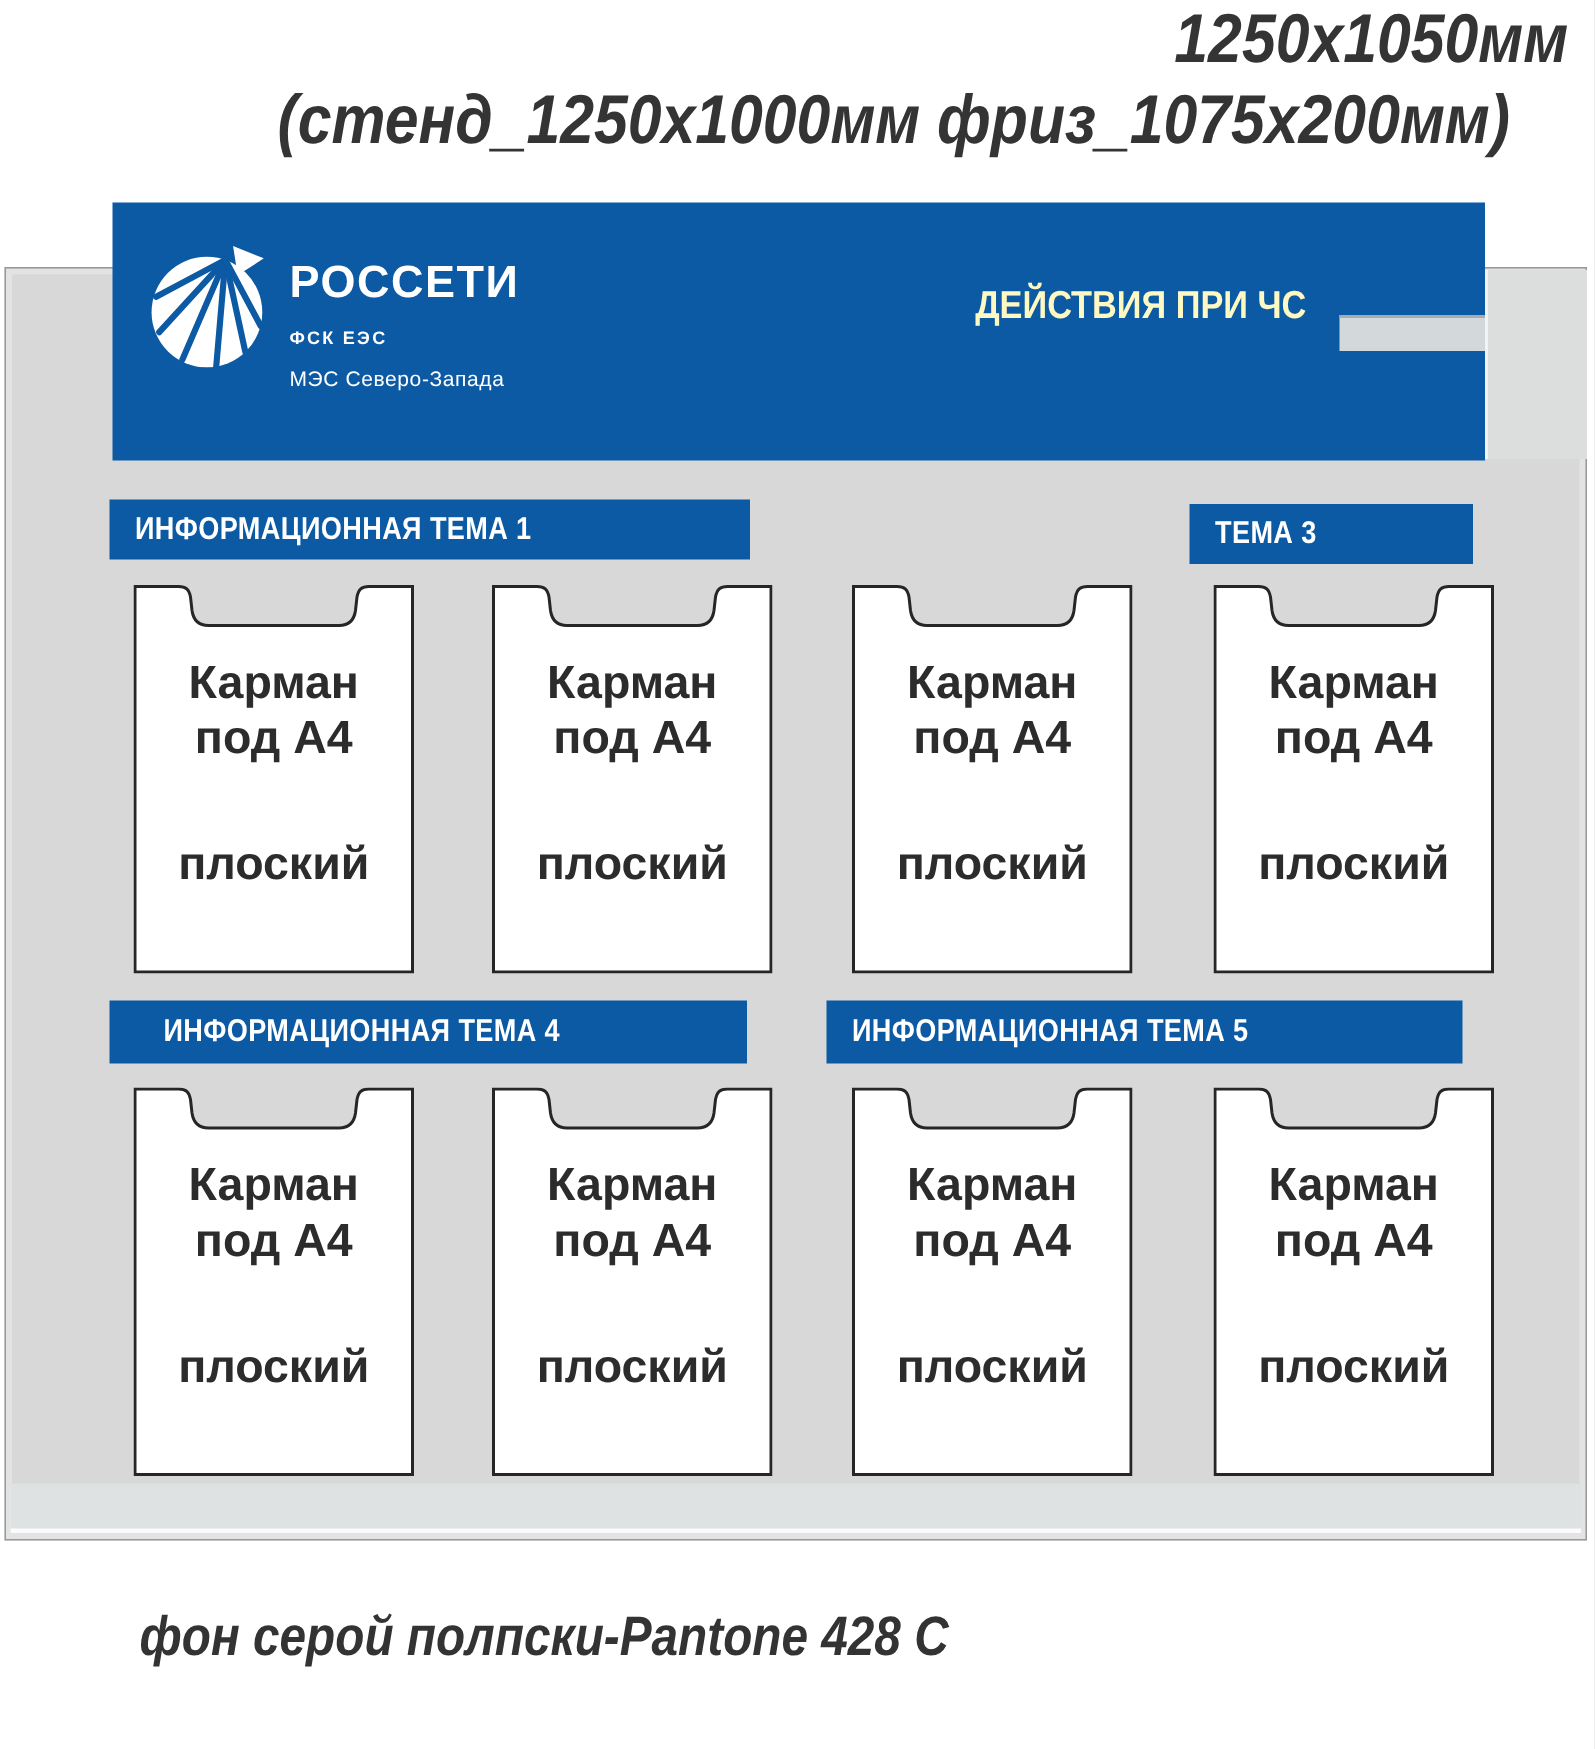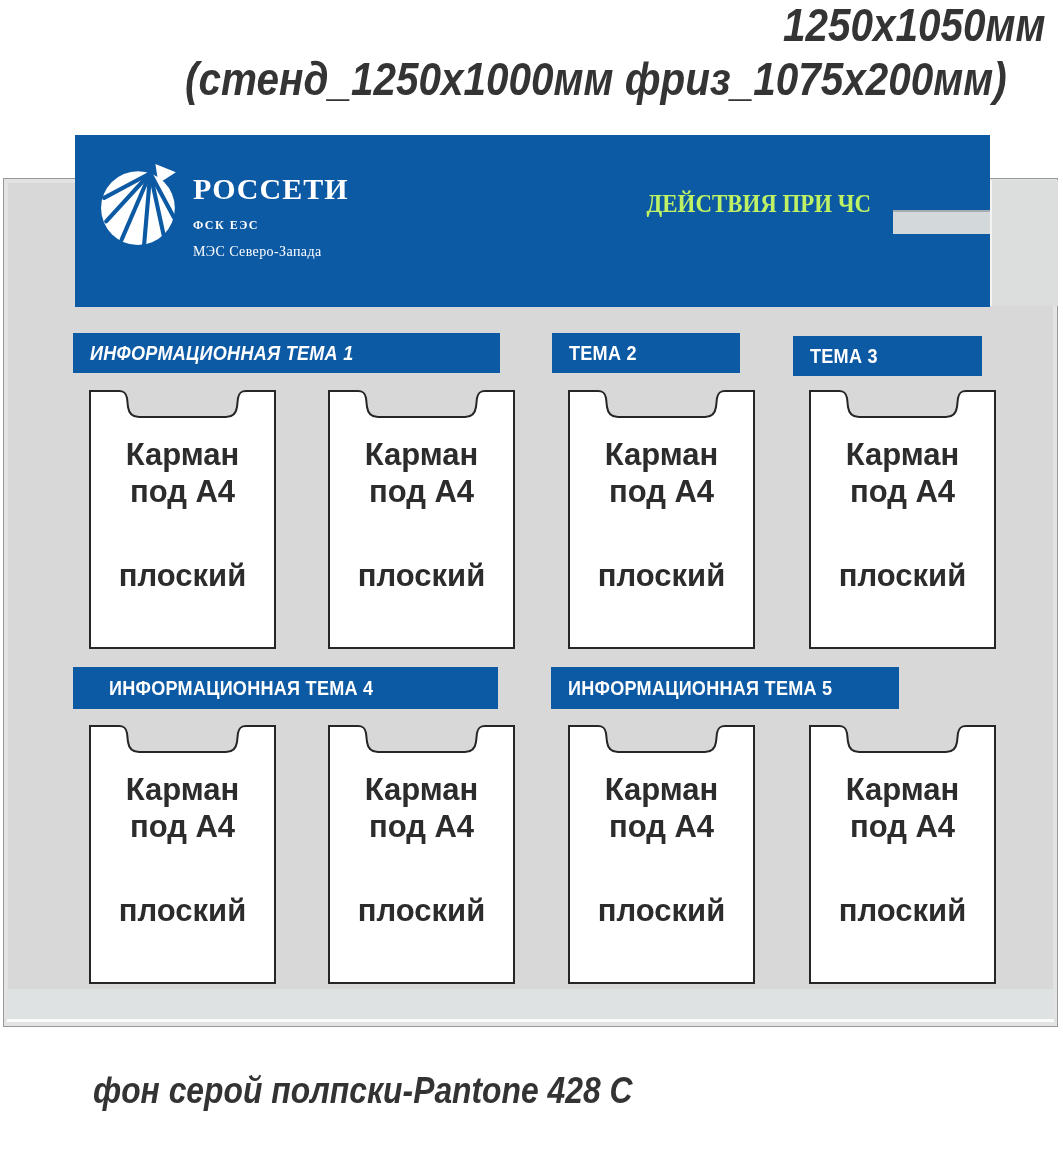--- a/index.html
+++ b/index.html
@@ -21,27 +21,27 @@
   .board{position:absolute;left:3px;top:178px;width:1053px;height:847px;
     background:#d7d8d7;border:1px solid #97999b;
     box-shadow:inset 0 0 0 4px #e2e3e2;}
   .board-band{position:absolute;left:3px;right:3px;top:810px;height:30px;
     background:#dfe2e3;box-shadow:0 3px 0 #fafbfb;}
   .fringe-side{position:absolute;left:990px;top:180px;width:66px;height:126px;
     background:#dcdedd;border-left:2px solid #f2f3f3;z-index:3;}
 
   
   .fringe{position:absolute;left:75px;top:135px;width:915px;height:172px;
-    background:#0c59a4;z-index:2;font-family:Liberation Serif, serif;}
+    background:#0c59a4;z-index:2;}
   .logo{position:absolute;left:24px;top:28px;width:82px;height:82px;}
   .brand{position:absolute;left:118px;top:38px;color:#ffffff;}
   .brand-name{font-size:30px;font-weight:bold;letter-spacing:1px;line-height:32px;}
   .brand-division{font-size:12px;font-weight:bold;letter-spacing:1.5px;line-height:19px;margin-top:11px;}
   .brand-branch{font-size:14px;letter-spacing:.4px;line-height:16px;margin-top:9px;}
-  .fringe-heading{position:absolute;right:119px;top:50px;text-align:center;color:#bef264;
+  .fringe-heading{position:absolute;right:119px;top:50px;text-align:center;color:#fef9c3;
     font-weight:bold;font-size:26px;line-height:37px;}
   .slot{position:absolute;left:818px;top:75px;width:97px;height:22px;
     background:#d3d8db;border-top:2px solid #a6adb2;}
 
   
   .sec-header{position:absolute;height:40px;background:#0c59a4;color:#ffffff;
     display:flex;align-items:center;padding-left:17px;box-sizing:border-box;
     font-weight:bold;font-size:21px;letter-spacing:.3px;}
 
   
@@ -60,33 +60,30 @@
 <body>
 
 <div class="page-title">
   <div class="l1"><span class="squeeze">1250х1050мм</span></div>
   <div class="l2"><span class="squeeze">(стенд_1250х1000мм фриз_1075х200мм)</span></div>
 </div>
 
 <div class="board">
   <div class="board-band"></div>
 
-  <div class="sec-header" style="left:69px;top:154px;width:427px;font-style:italic;">
+  <div class="sec-header" style="left:69px;top:154px;width:427px;">
     <span class="squeezeL">ИНФОРМАЦИОННАЯ ТЕМА 1</span>
-  </div>
-  <div class="sec-header" style="left:548px;top:154px;width:188px;">
-    <span class="squeezeL">ТЕМА 2</span>
   </div>
   <div class="sec-header" style="left:789px;top:157px;width:189px;">
     <span class="squeezeL">ТЕМА 3</span>
   </div>
   <div class="sec-header" style="left:69px;top:488px;width:425px;height:42px;padding-left:36px;">
     <span class="squeezeL">ИНФОРМАЦИОННАЯ ТЕМА 4</span>
   </div>
-  <div class="sec-header" style="left:547px;top:488px;width:348px;height:42px;">
+  <div class="sec-header" style="left:547px;top:488px;width:424px;height:42px;">
     <span class="squeezeL">ИНФОРМАЦИОННАЯ ТЕМА 5</span>
   </div>
 
   <div class="pocket" style="left:69px;top:211px;">
     <svg viewBox="0 0 187 259">
         <path d="M1,1 L30,1 C35,1 37,3 38,8 L39,17 C40,24 44,27 50,27 L137,27 C143,27 147,24 148,17 L149,8 C150,3 152,1 157,1 L186,1 L186,258 L1,258 Z" fill="#ffffff" stroke="#262626" stroke-width="2"></path>
       </svg>
     <div class="pocket-text">
       <div>Карман</div>
       <div>под А4</div>

